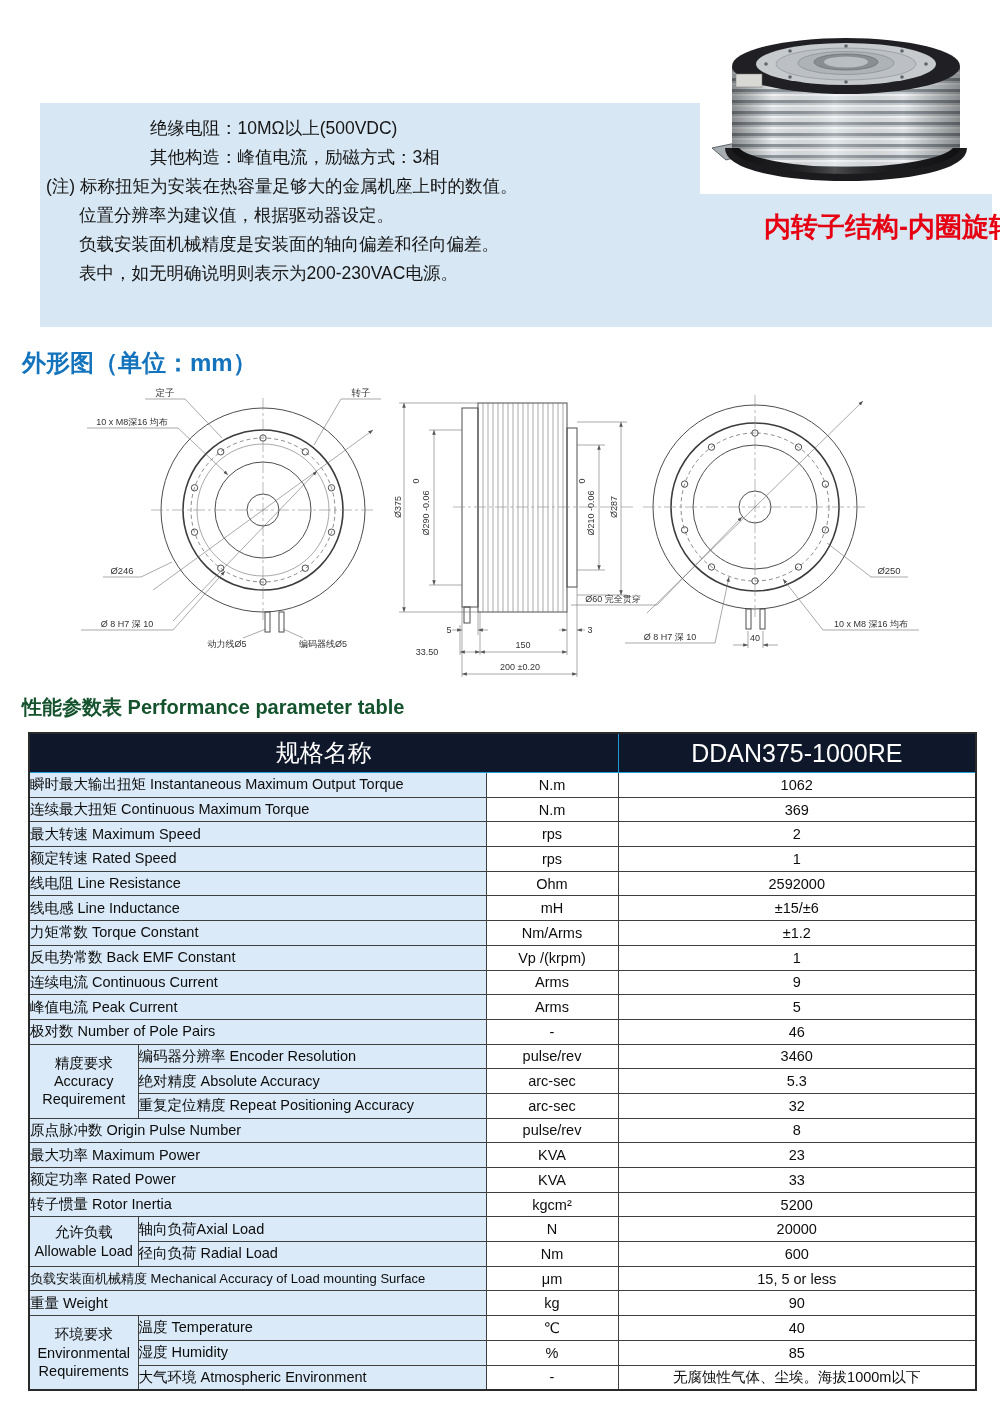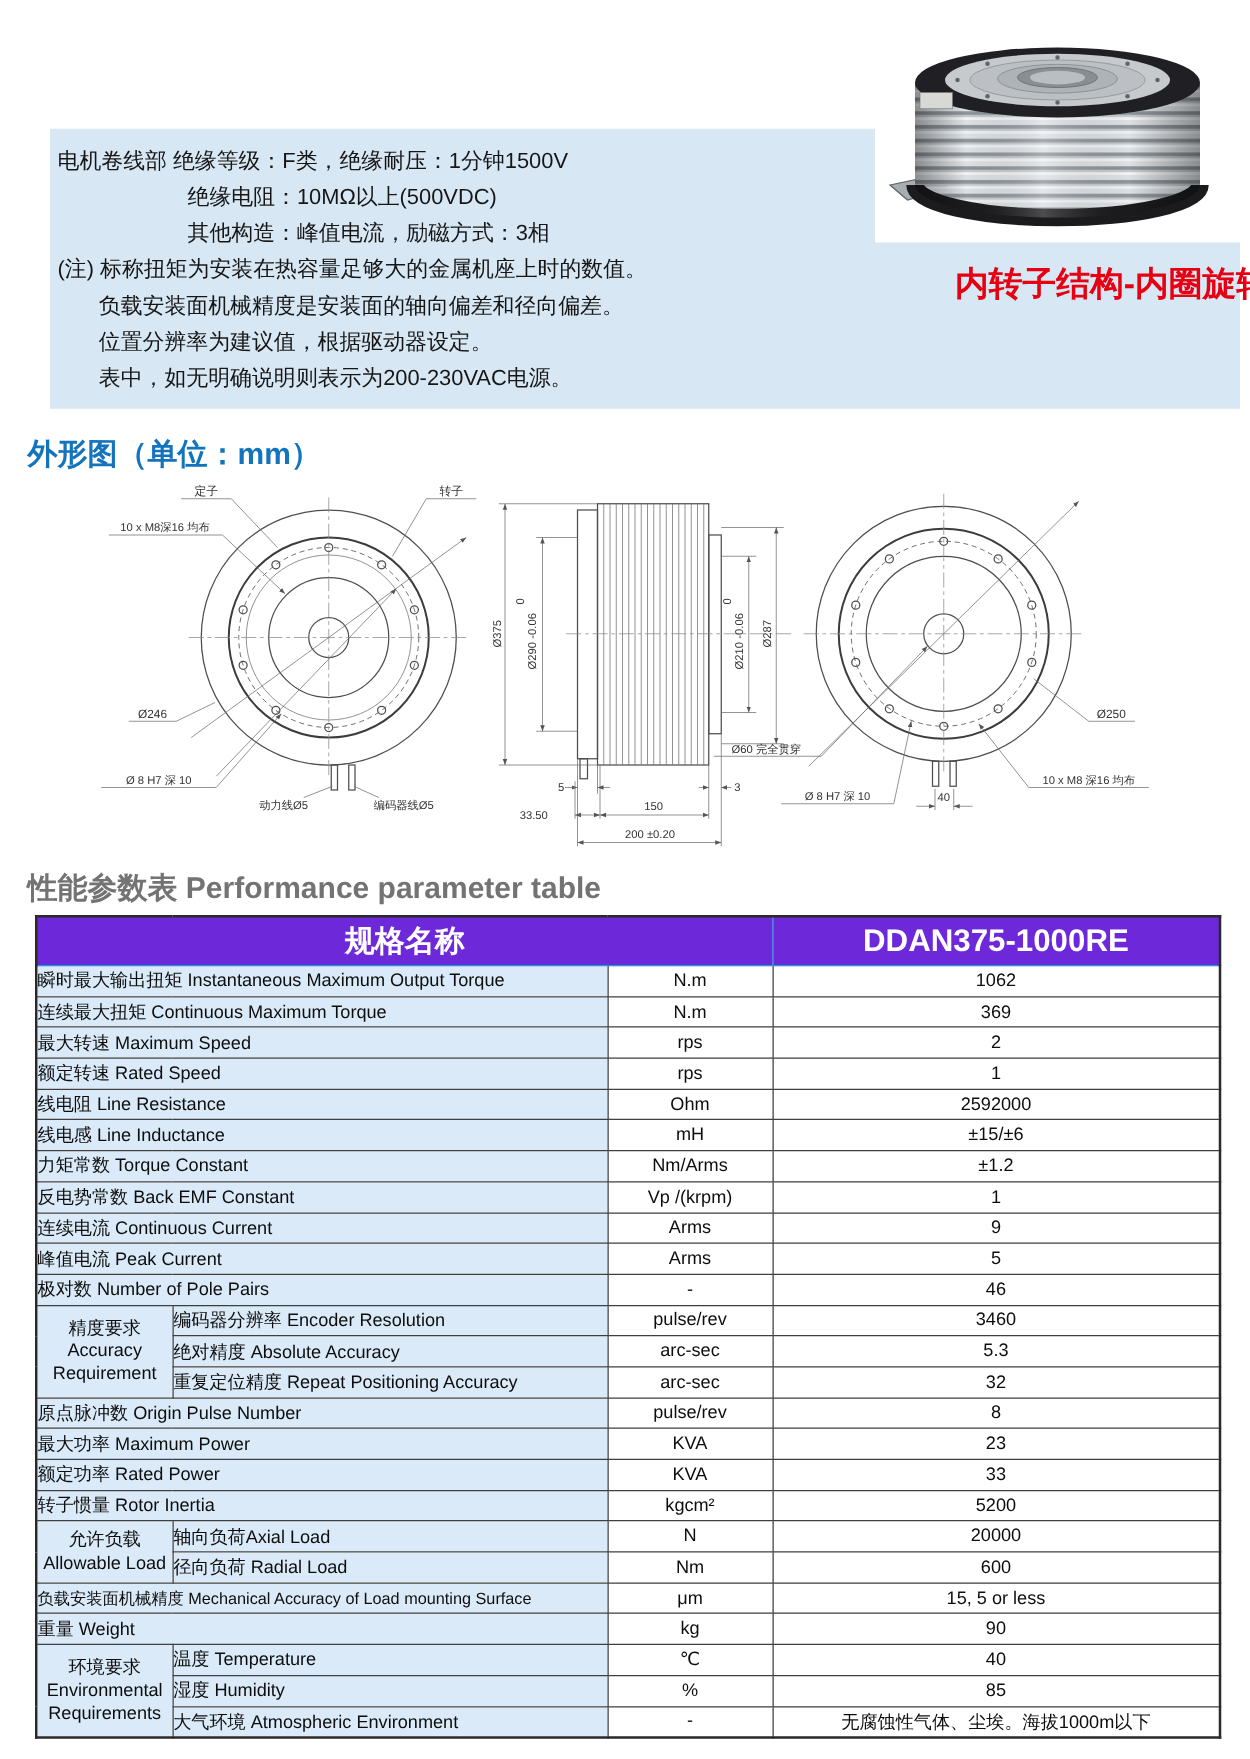--- a/index.html
+++ b/index.html
@@ -16,62 +16,61 @@
   .nl-i1{padding-left:104px;}
   .nl-i2{padding-left:33px;}
 
   
   .photo{position:absolute;left:700px;top:8px;width:292px;height:186px;background:#fff;}
   .caption{position:absolute;left:724px;top:209px;width:268px;text-align:center;
            font-size:27px;font-weight:bold;color:#e60011;white-space:nowrap;margin-left:32px;}
 
   
   .sec-heading{position:absolute;left:22px;top:347px;font-size:24px;font-weight:bold;color:#1374bd;}
-  .perf-heading{position:absolute;left:22px;top:694px;font-size:24px;color:#737373;white-space:nowrap;}
+  .perf-heading{position:absolute;left:22px;top:694px;font-size:20px;color:#14532d;white-space:nowrap;}
   .perf-heading .zh{font-weight:bold;}
   .perf-heading .en{font-weight:600;}
 
   
   .drawings{position:absolute;left:15px;top:385px;}
   .dln{stroke:#4e4e4e;stroke-width:1;fill:none;}
   .dbold{stroke:#3c3c3c;stroke-width:1.6;fill:none;}
   .dthin{stroke:#6f6f6f;stroke-width:.6;fill:none;}
   .dcl{stroke:#8a8a8a;stroke-width:.6;fill:none;stroke-dasharray:12 3 3 3;}
   .dash{stroke:#5a5a5a;stroke-width:.7;fill:none;stroke-dasharray:4 3;}
   .dtx{font-size:9.5px;fill:#333;}
   .dtx2{font-size:9px;fill:#333;}
 
   
   table.perf{position:absolute;left:28px;top:732px;width:947px;border-collapse:collapse;
              table-layout:fixed;border:2px solid #2a2a2a;}
-  table.perf th{background:#6d28d9;color:#fff;border:1px solid #1f9bd7;height:38px;
-                font-weight:bold;padding:0;}
+  table.perf th{background:#0f172a;color:#fff;border:1px solid #1f9bd7;height:38px;
+                font-weight:normal;padding:0;}
   th.hname{font-size:24px;}
   th.hmodel{font-size:25px;}
   table.perf td{border:1px solid #3f3f3f;height:23.7px;padding:0;font-size:14.5px;color:#0d0d0d;
                 overflow:hidden;}
   td.lab{background:#daeaf8;text-align:left;padding-left:12px;white-space:nowrap;}
   td.lab.sm{font-size:13px;}
   td.grp{background:#daeaf8;text-align:center;line-height:1.25;font-size:14.5px;padding:0 3px;}
   td.unit,td.val{background:#ffffff;text-align:center;font-size:15px;white-space:nowrap;}
 </style>
 </head>
 <body>
 
 <div class="page">
 
 
   <div class="panel"></div>
   <div class="notes">
-    <div>电机卷线部  绝缘等级：F类，绝缘耐压：1分钟1500V</div>
     <div class="nl-i1">绝缘电阻：10MΩ以上(500VDC)</div>
     <div class="nl-i1">其他构造：峰值电流，励磁方式：3相</div>
     <div>(注) 标称扭矩为安装在热容量足够大的金属机座上时的数值。</div>
+    <div class="nl-i2">位置分辨率为建议值，根据驱动器设定。</div>
     <div class="nl-i2">负载安装面机械精度是安装面的轴向偏差和径向偏差。</div>
-    <div class="nl-i2">位置分辨率为建议值，根据驱动器设定。</div>
     <div class="nl-i2">表中，如无明确说明则表示为200-230VAC电源。</div>
   </div>
 
   <div class="photo">
     <svg width="292" height="186" viewBox="0 0 292 186">
       <defs>
         <pattern id="ribs" x="0" y="0" width="10" height="11" patternUnits="userSpaceOnUse">
           <rect x="0" y="0" width="10" height="4" fill="#dde1e4"></rect>
           <rect x="0" y="4" width="10" height="3" fill="#8d949a"></rect>
           <rect x="0" y="7" width="10" height="2" fill="#c6cbcf"></rect>

